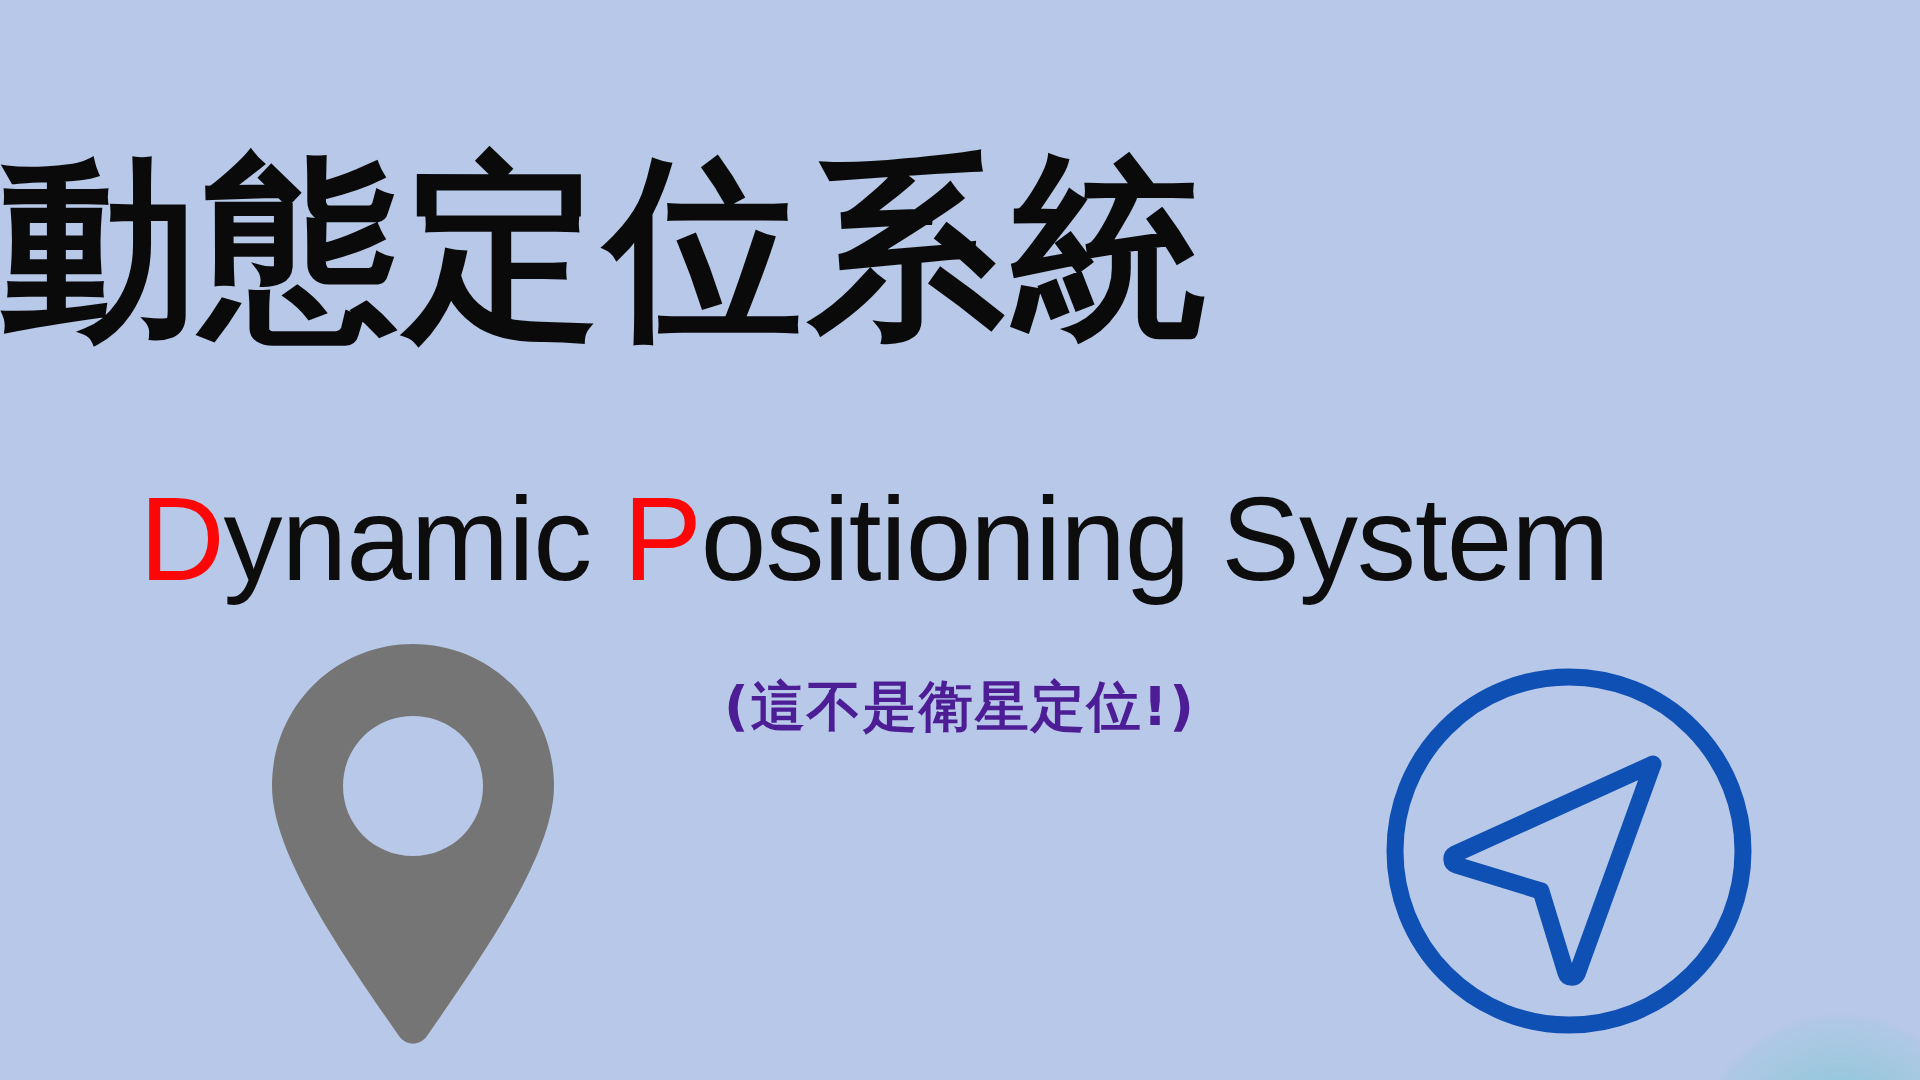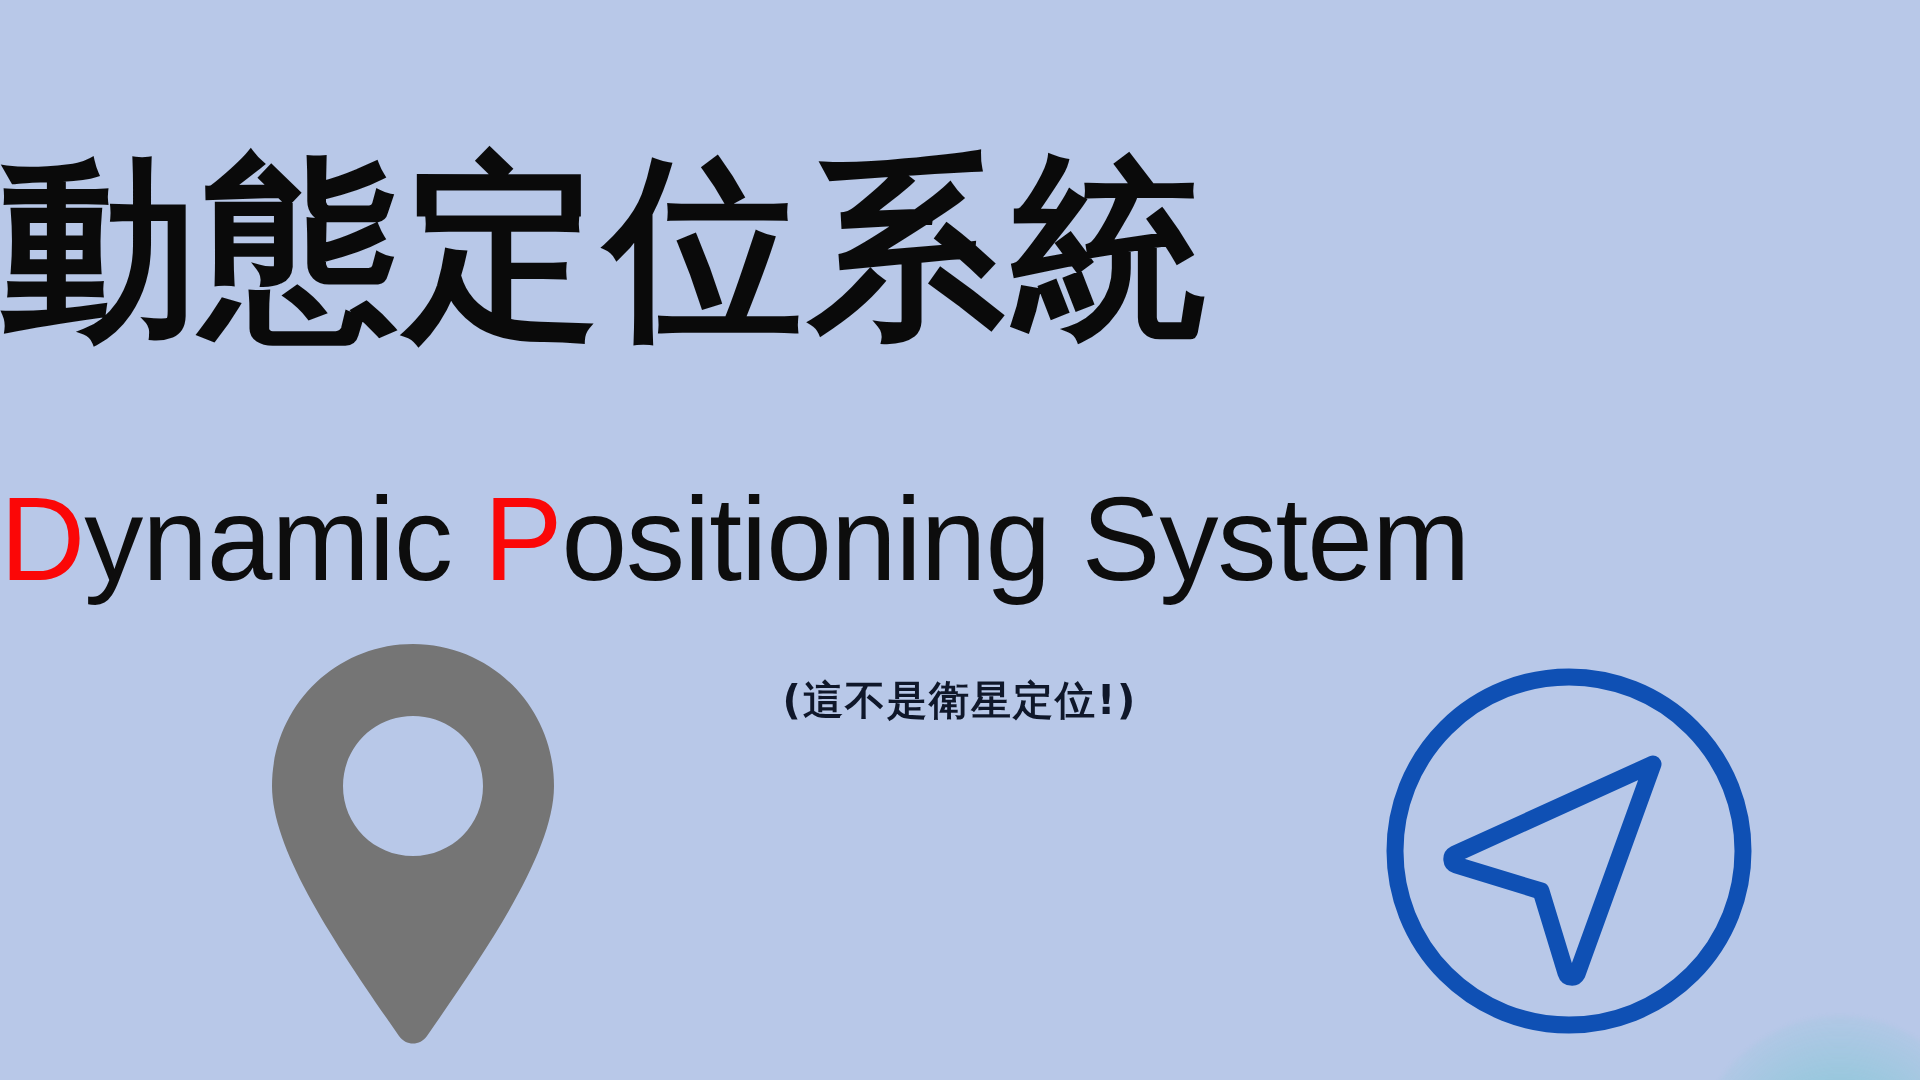--- a/index.html
+++ b/index.html
@@ -35,21 +35,21 @@
     color: #0a0a0a;
     white-space: nowrap;
   }
 
   
   #subtitle-en {
     position: absolute;
     top: 480px;
     left: 0;
     width: 1748px;
-    text-align: left;
+    text-align: center;
     font-family: "Liberation Sans", "DejaVu Sans", sans-serif;
     font-weight: 400;
     font-size: 118px;
     line-height: 1.0;
     letter-spacing: -1px;
     color: #0d0d0d;
     white-space: nowrap;
   }
   #subtitle-en .accent {
     color: #fb0707;
@@ -57,24 +57,24 @@
 
   
   #note-cjk {
     position: absolute;
     top: 680px;
     left: 0;
     width: 1920px;
     text-align: center;
     font-family: "DejaVu Sans", "Liberation Sans", sans-serif;
     font-weight: 700;
-    font-size: 40px;
+    font-size: 54px;
     line-height: 1.0;
     letter-spacing: 2px;
-    color: #0f172a;
+    color: #4c1d95;
     white-space: nowrap;
   }
 
   
   #map-pin-icon {
     position: absolute;
     left: 268px;
     top: 640px;
     width: 290px;
     height: 410px;

